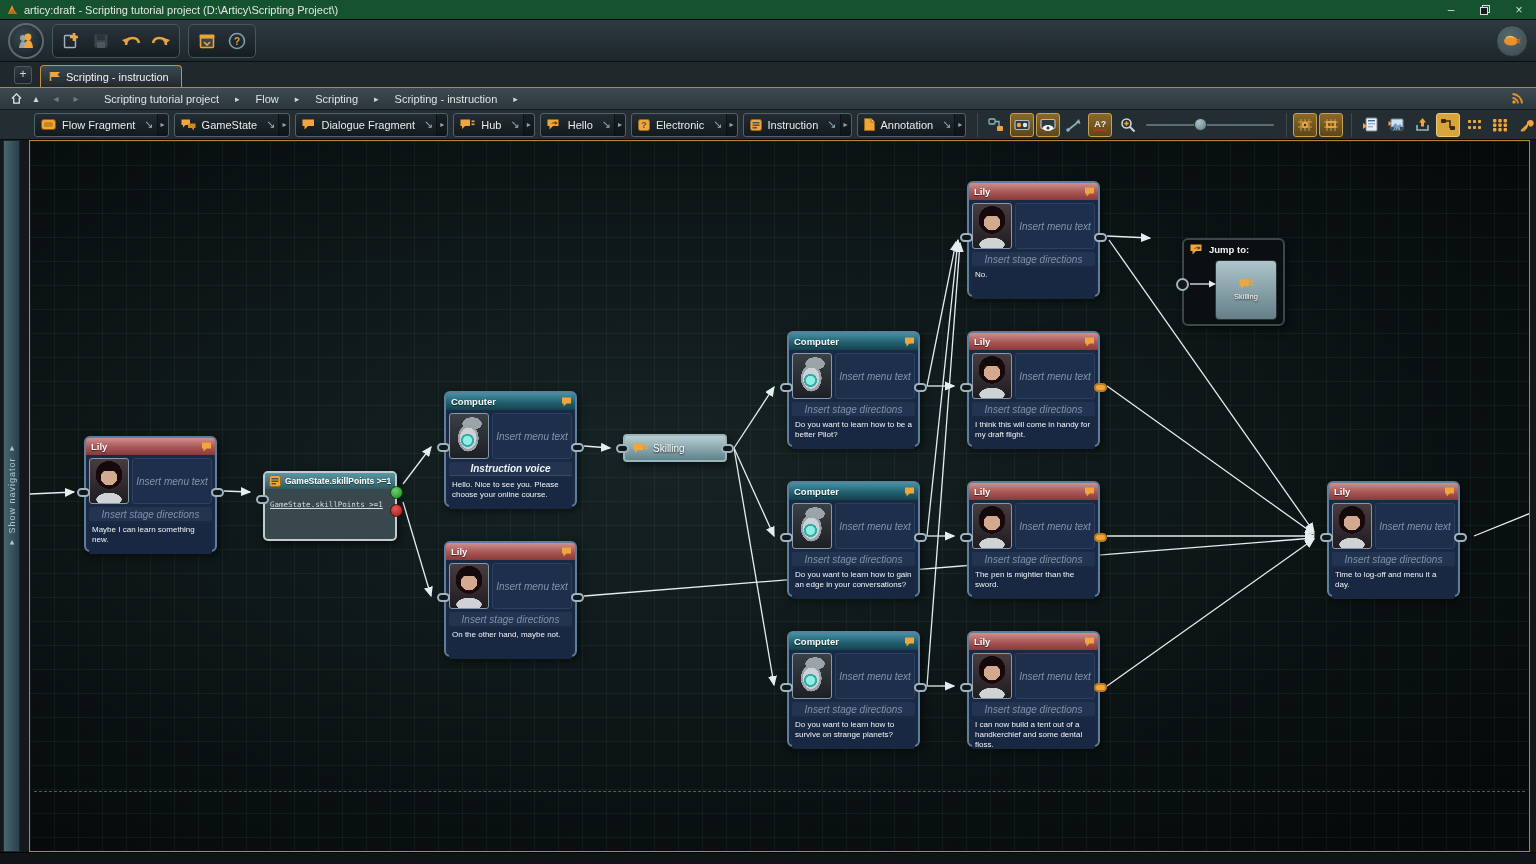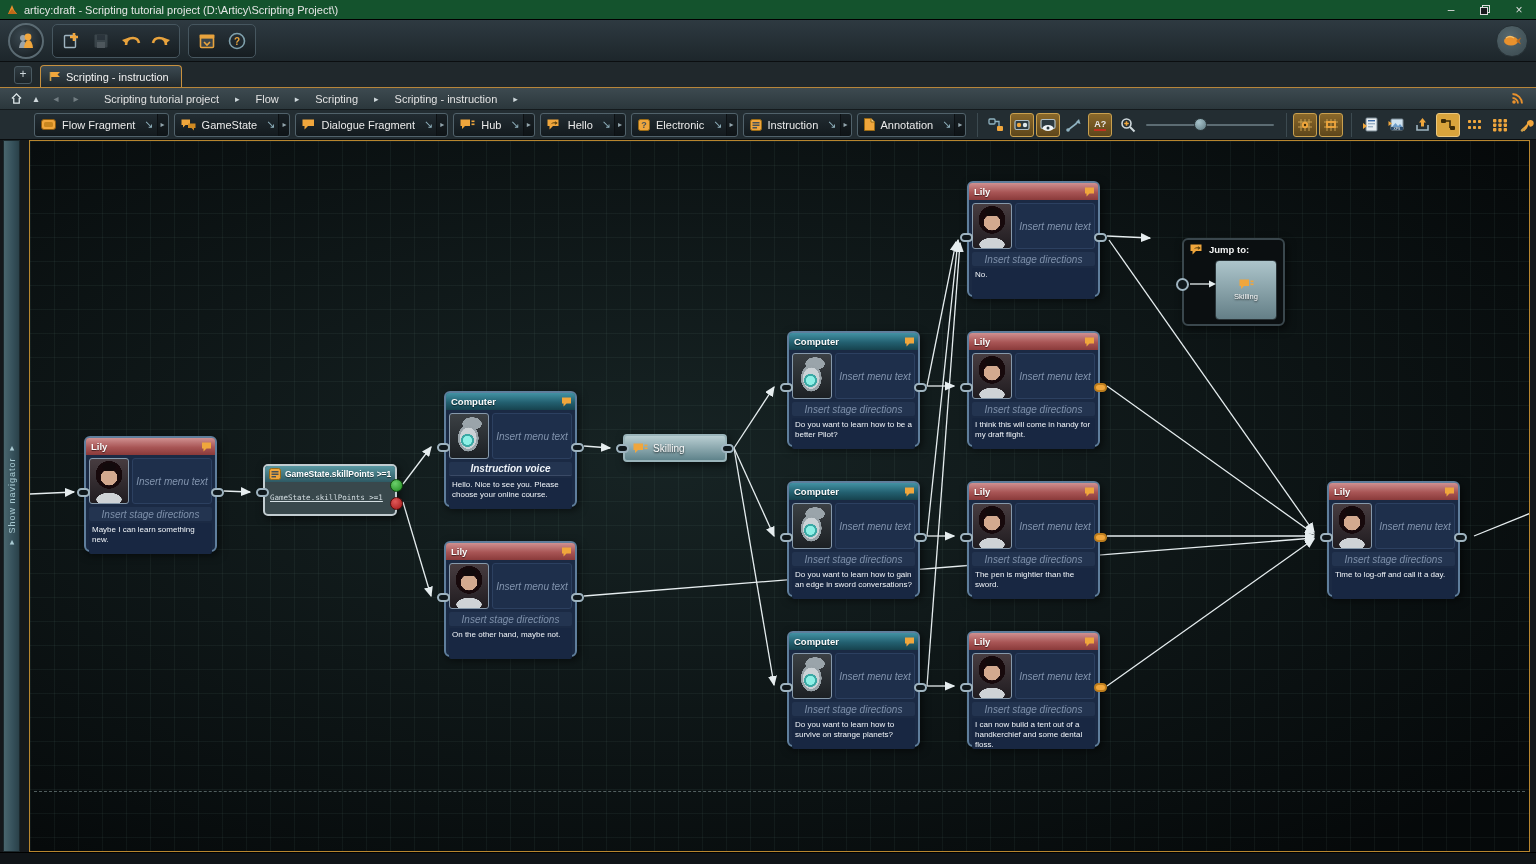--- a/index.html
+++ b/index.html
@@ -86,21 +86,21 @@
       linear-gradient(180deg,#3b4044,#1c2024);}
   .menu-text { flex:1; margin-left:3px; background:#22345280; border:1px solid #2c4060; border-radius:3px; display:flex; align-items:center; justify-content:center; font-size:10px; font-style:italic; color:#8294ae;}
   .stage { height:14px; margin:0 3px; background:#233450; border-radius:2px; display:flex; align-items:center; justify-content:center; font-size:10px; font-style:italic; color:#7e90aa;}
   .stage.real { color:#eef3f8; font-weight:bold; border-bottom:1px solid #3a4a66;}
   .dlg-text { margin:2px 3px 3px 3px; height:31px; background:#182742; border-radius:2px; padding:2px 3px; font-size:8px; line-height:1.25; color:#f0f4f8;}
   .pin { position:absolute; width:13px; height:9px; border:2px solid #9fb4c0; background:#10181c; border-radius:5px; z-index:3;}
   .pin-in  { left:-9px; top:50px; }
   .pin-out { right:-9px; top:50px; }
   .pin.orange { background:#f0a63c; border-color:#bd7d1d; }
 
-  .cond-node { position:absolute; width:134px; height:52px; z-index:2; background:#39484c; border:2px solid #c2ccd0; border-radius:5px; box-shadow:2px 3px 8px rgba(0,0,0,.6);}
+  .cond-node { position:absolute; width:134px; height:70px; z-index:2; background:#39484c; border:2px solid #c2ccd0; border-radius:5px; box-shadow:2px 3px 8px rgba(0,0,0,.6);margin-top:7px;}
   .cond-header { height:16px; background:linear-gradient(180deg,#5a98a2,#2e5a64); border-radius:3px 3px 0 0; display:flex; align-items:center; gap:4px; padding:0 4px; font-size:8.5px; font-weight:bold; color:#fff; text-shadow:0 1px 1px rgba(0,0,0,.5); white-space:nowrap;}
   .cond-body { padding:4px 5px; }
   .cond-code { font-family:"DejaVu Sans Mono", monospace; font-size:7.5px; color:#d4dee2; text-decoration:underline; }
   .pin-circle { position:absolute; width:13px; height:13px; border-radius:50%; z-index:3;}
   .pin-circle.green { right:-8px; top:13px; background:radial-gradient(circle at 38% 32%,#6cd06c,#1f8a1f); border:1px solid #0e4a0e;}
   .pin-circle.red { right:-8px; top:31px; background:radial-gradient(circle at 38% 32%,#e05858,#a01818); border:1px solid #560a0a;}
   .pin-circle.plain { left:-8px; top:38px; background:#10181c; border:2px solid #9fb4c0;}
   .cond-node .pin-in { top:22px; }
 
   .hub-node { position:absolute; width:104px; height:28px; z-index:2; background:linear-gradient(180deg,#b9ced2,#5f838b); border:2px solid #9ab4ba; border-radius:4px; display:flex; align-items:center; gap:5px; padding:0 8px; box-shadow:2px 3px 8px rgba(0,0,0,.6);}
@@ -654,21 +654,21 @@
               <svg width="11" height="10" viewBox="0 0 11 10">
                 <path d="M1 0.5 h9 v6 h-4.5 l-3 3 v-3 h-1.5 z" fill="#f0a63c"></path>
               </svg>
             </span>
           </div>
           <div class="dlg-row">
             <div class="portrait computer"></div>
             <div class="menu-text">Insert menu text</div>
           </div>
           <div class="stage">Insert stage directions</div>
-          <div class="dlg-text">Do you want to learn how to gain an edge in sword conversations?</div>
+          <div class="dlg-text">Do you want to learn how to gain an edge in your conversations?</div>
           <div class="pin pin-in"></div>
           <div class="pin pin-out"></div>
         </div>
         <div class="dlg-node" style="left: 757px; top: 490px;">
           <div class="dlg-header hdr-computer">
             <span>Computer</span>
             <span class="icon">
               <svg width="11" height="10" viewBox="0 0 11 10">
                 <path d="M1 0.5 h9 v6 h-4.5 l-3 3 v-3 h-1.5 z" fill="#f0a63c"></path>
               </svg>
@@ -790,21 +790,21 @@
               <svg width="11" height="10" viewBox="0 0 11 10">
                 <path d="M1 0.5 h9 v6 h-4.5 l-3 3 v-3 h-1.5 z" fill="#f0a63c"></path>
               </svg>
             </span>
           </div>
           <div class="dlg-row">
             <div class="portrait lily"></div>
             <div class="menu-text">Insert menu text</div>
           </div>
           <div class="stage">Insert stage directions</div>
-          <div class="dlg-text">Time to log-off and call it a day.</div>
+          <div class="dlg-text">Time to log-off and menu it a day.</div>
           <div class="pin pin-in"></div>
           <div class="pin pin-out"></div>
         </div>
       </div>
   </div>
 </div>
 
 <div class="status-bar"></div>
 
 </body></html>

